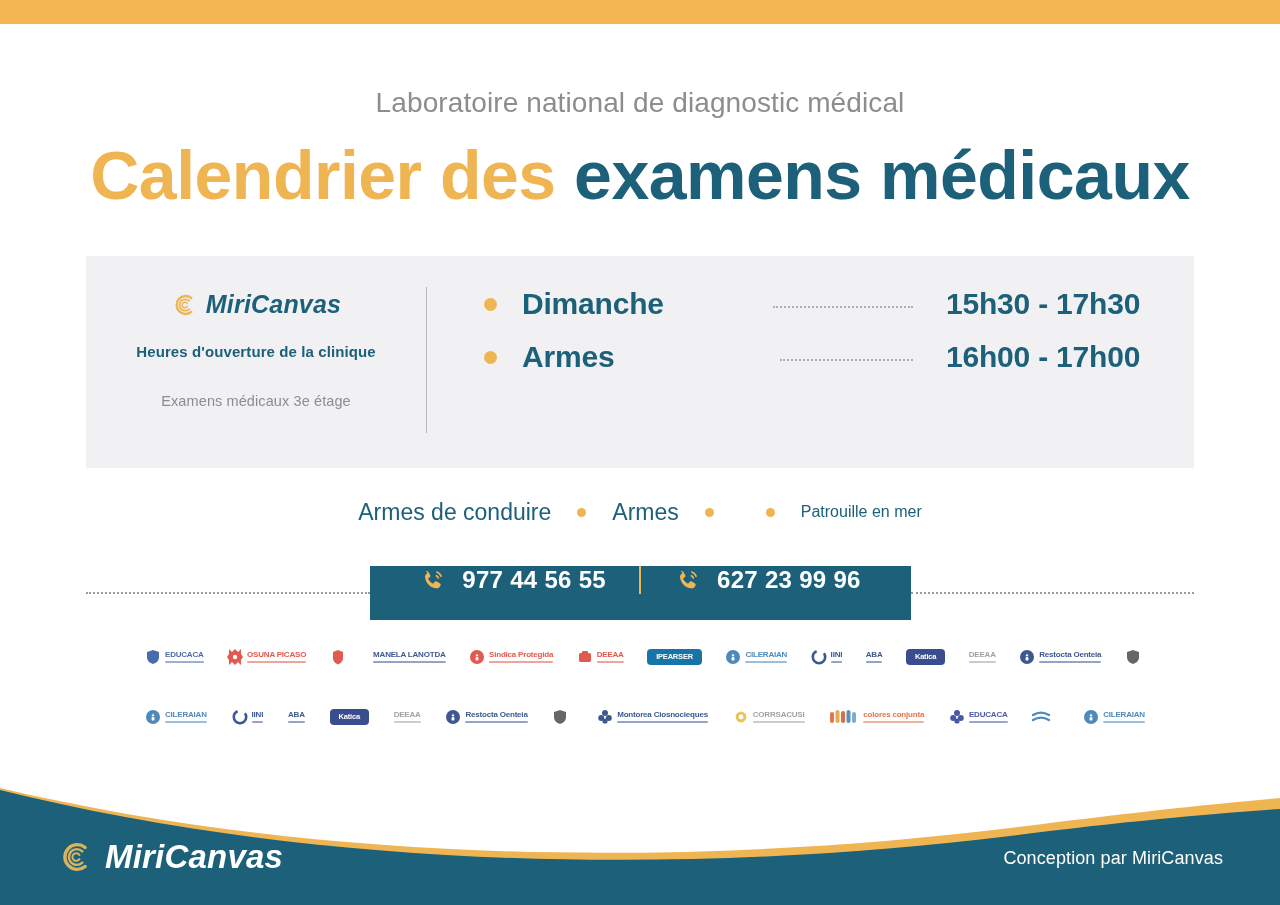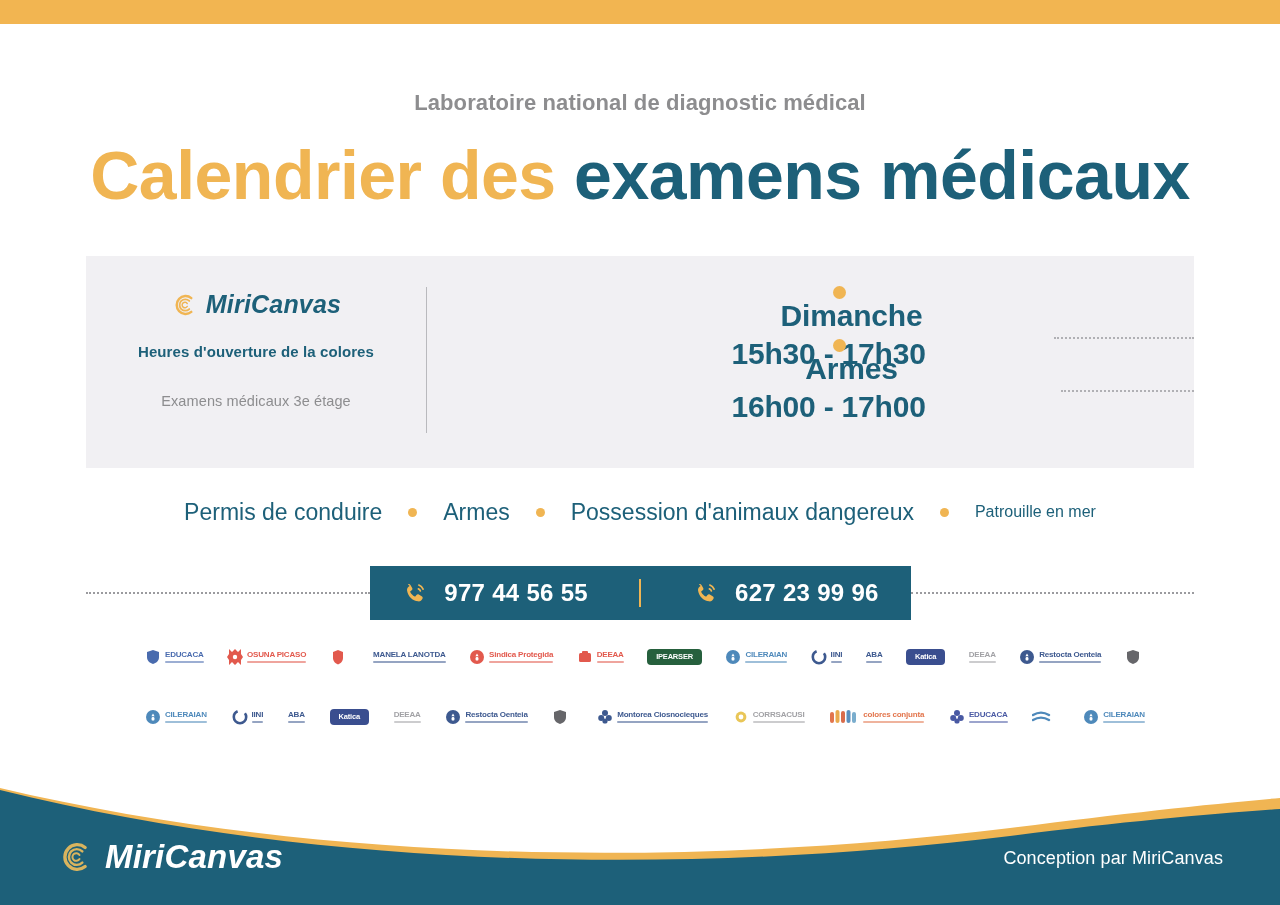--- a/index.html
+++ b/index.html
@@ -34,24 +34,24 @@
 
   
   .header {
     position: absolute;
     left: 0;
     top: 88px;
     width: 1280px;
     text-align: center;
   }
   .subtitle {
-    font-size: 22px;
+    font-size: 28px;
     color: #8d8d8f;
     letter-spacing: 0.1px;
-    font-weight: 700;
+    font-weight: 400;
     line-height: 30px;
   }
   .title {
     margin-top: 16px;
     font-size: 68px;
     font-weight: 700;
     line-height: 82px;
     letter-spacing: -0.5px;
     white-space: nowrap;
   }
@@ -113,21 +113,20 @@
     flex: 1;
     padding: 30px 0 0 57px;
     display: flex;
     flex-direction: column;
     gap: 17px;
   }
   .sched-row {
     display: flex;
     align-items: center;
     height: 36px;
-    flex-direction: column;
   }
   .bullet {
     width: 13px;
     height: 13px;
     border-radius: 50%;
     background: #f0b553;
     flex: none;
   }
   .day {
     margin-left: 25px;
@@ -197,23 +196,23 @@
     flex: 1;
     height: 0;
     border-top: 2px dotted #9b9b9f;
   }
   .phone-band {
     flex: none;
     width: 541px;
     height: 54px;
     background: #1d6079;
     display: flex;
-    align-items: center;
+    align-items: flex-start;
     justify-content: center;
-    gap: 18px;
+    gap: 0;
   }
   .phone-item {
     display: flex;
     align-items: center;
     gap: 16px;
     padding: 0 33px;
   }
   .phone-icon { width: 27px; height: 27px; display: block; }
   .phone-number {
     font-size: 24px;
@@ -334,21 +333,21 @@
   <div class="card">
     <div class="card-left">
       <div class="brand-row">
         <svg class="brand-mark" viewBox="0 0 32 32">
           <path d="M25 7.5A11 11 0 1 0 25 24.5" fill="none" stroke="#f0b553" stroke-width="3" stroke-linecap="round"></path>
           <path d="M22.5 11A7 7 0 1 0 22.5 21" fill="none" stroke="#f0b553" stroke-width="2.2" stroke-linecap="round"></path>
           <path d="M20 14.2A3.4 3.4 0 1 0 20 17.8" fill="none" stroke="#f0b553" stroke-width="1.8" stroke-linecap="round"></path>
         </svg>
         <span class="brand-text">MiriCanvas</span>
       </div>
-      <div class="card-heading">Heures d'ouverture de la colores</div>
+      <div class="card-heading">Heures d'ouverture de la clinique</div>
       <div class="card-note">Examens médicaux 3e étage</div>
     </div>
 
     <div class="card-divider"></div>
 
     <div class="card-right" id="schedule-list">
         <div class="sched-row">
           <span class="bullet"></span>
           <span class="day">Dimanche</span>
           <span class="leader" style="width:140px"></span>
@@ -357,25 +356,24 @@
         <div class="sched-row">
           <span class="bullet"></span>
           <span class="day">Armes</span>
           <span class="leader" style="width:133px"></span>
           <span class="time">16h00 - 17h00</span>
         </div>
       </div>
   </div>
 
   <div class="services" id="services-row">
-      <span class="service big">Permis de conduire</span>
+      <span class="service big">Armes de conduire</span>
       <span class="service-dot"></span>
       <span class="service big">Armes</span>
       <span class="service-dot"></span>
-      <span class="service big">Possession d'animaux dangereux</span>
       <span class="service-dot"></span>
       <span class="service small">Patrouille en mer</span>
     </div>
 
   <div class="phone-zone">
     <div class="phone-rule"></div>
     <div class="phone-band">
       <div class="phone-item">
         <svg class="phone-icon" viewBox="0 0 28 28">
           <path d="M7.2 4.4c1-.5 2-.2 2.6.8l1.8 3c.5.9.3 1.8-.5 2.4l-1.3 1c-.3.25-.35.5-.2.85.9 2 2.6 3.7 4.6 4.6.35.15.6.1.85-.2l1-1.3c.6-.8 1.5-1 2.4-.5l3 1.8c1 .6 1.3 1.6.8 2.6-.8 1.7-2.5 2.9-4.4 2.7-6-.6-11-5.6-11.6-11.6-.2-1.9 1-3.6 2.7-4.4z" fill="#f0b553"></path>
@@ -447,21 +445,21 @@
         <div class="logo-cell">
           <svg class="logo-glyph" width="16" height="16" viewBox="0 0 16 16">
             <rect x="2" y="4" width="12" height="9" rx="1.5" fill="#e04b3e"></rect>
             <rect x="5" y="2" width="6" height="3" rx="1" fill="#e04b3e"></rect>
           </svg>
           <span class="logo-words">
             <span class="logo-word" style="color:#e04b3e">DEEAA</span>
             <span class="logo-sub" style="background:#e04b3e"></span>
           </span>
         </div>
-        <div class="logo-cell logo-pill" style="background: #14532d;">
+        <div class="logo-cell logo-pill" style="background: #0369a1;">
           <span class="logo-word">IPEARSER</span>
         </div>
         <div class="logo-cell">
           <svg class="logo-glyph" width="16" height="16" viewBox="0 0 16 16">
             <circle cx="8" cy="8" r="7" fill="#3f7fb5"></circle>
             <path d="M8 4.5l1.6 2.8H6.4z" fill="#fff"></path>
             <rect x="6.6" y="8" width="2.8" height="3.6" rx="1.2" fill="#fff"></rect>
           </svg>
           <span class="logo-words">
             <span class="logo-word" style="color:#3f7fb5">CILERAIAN</span>

